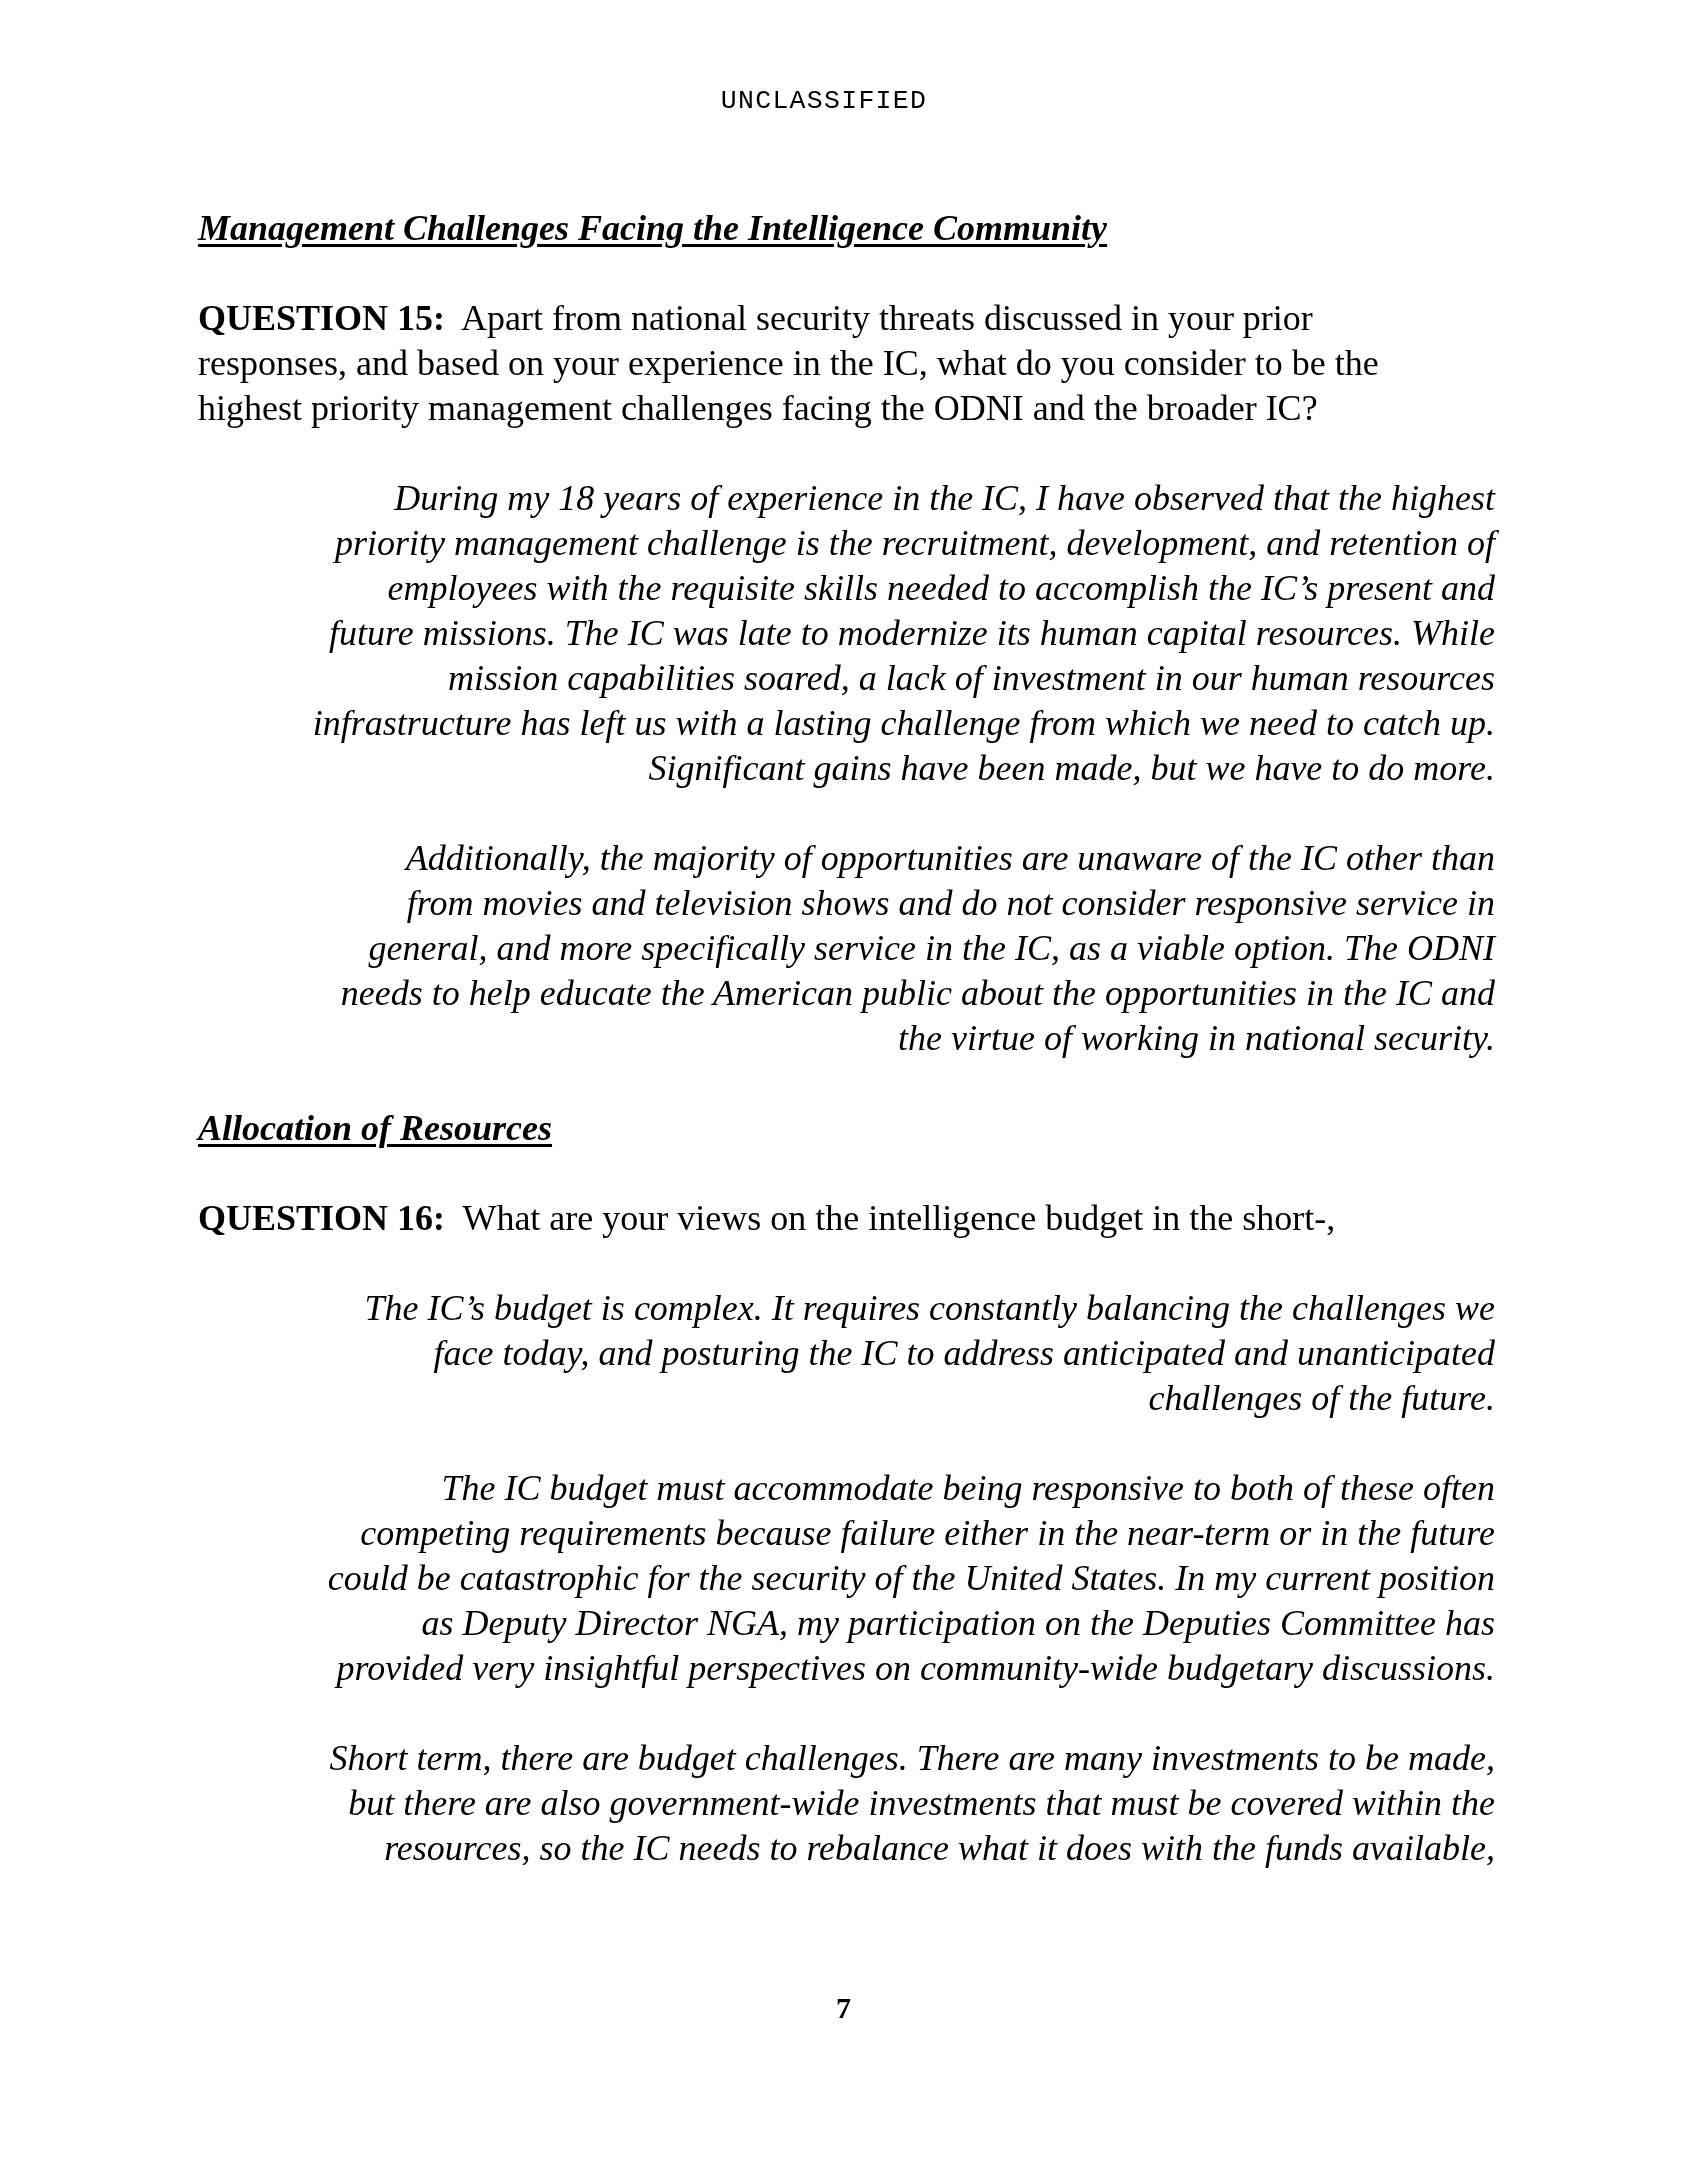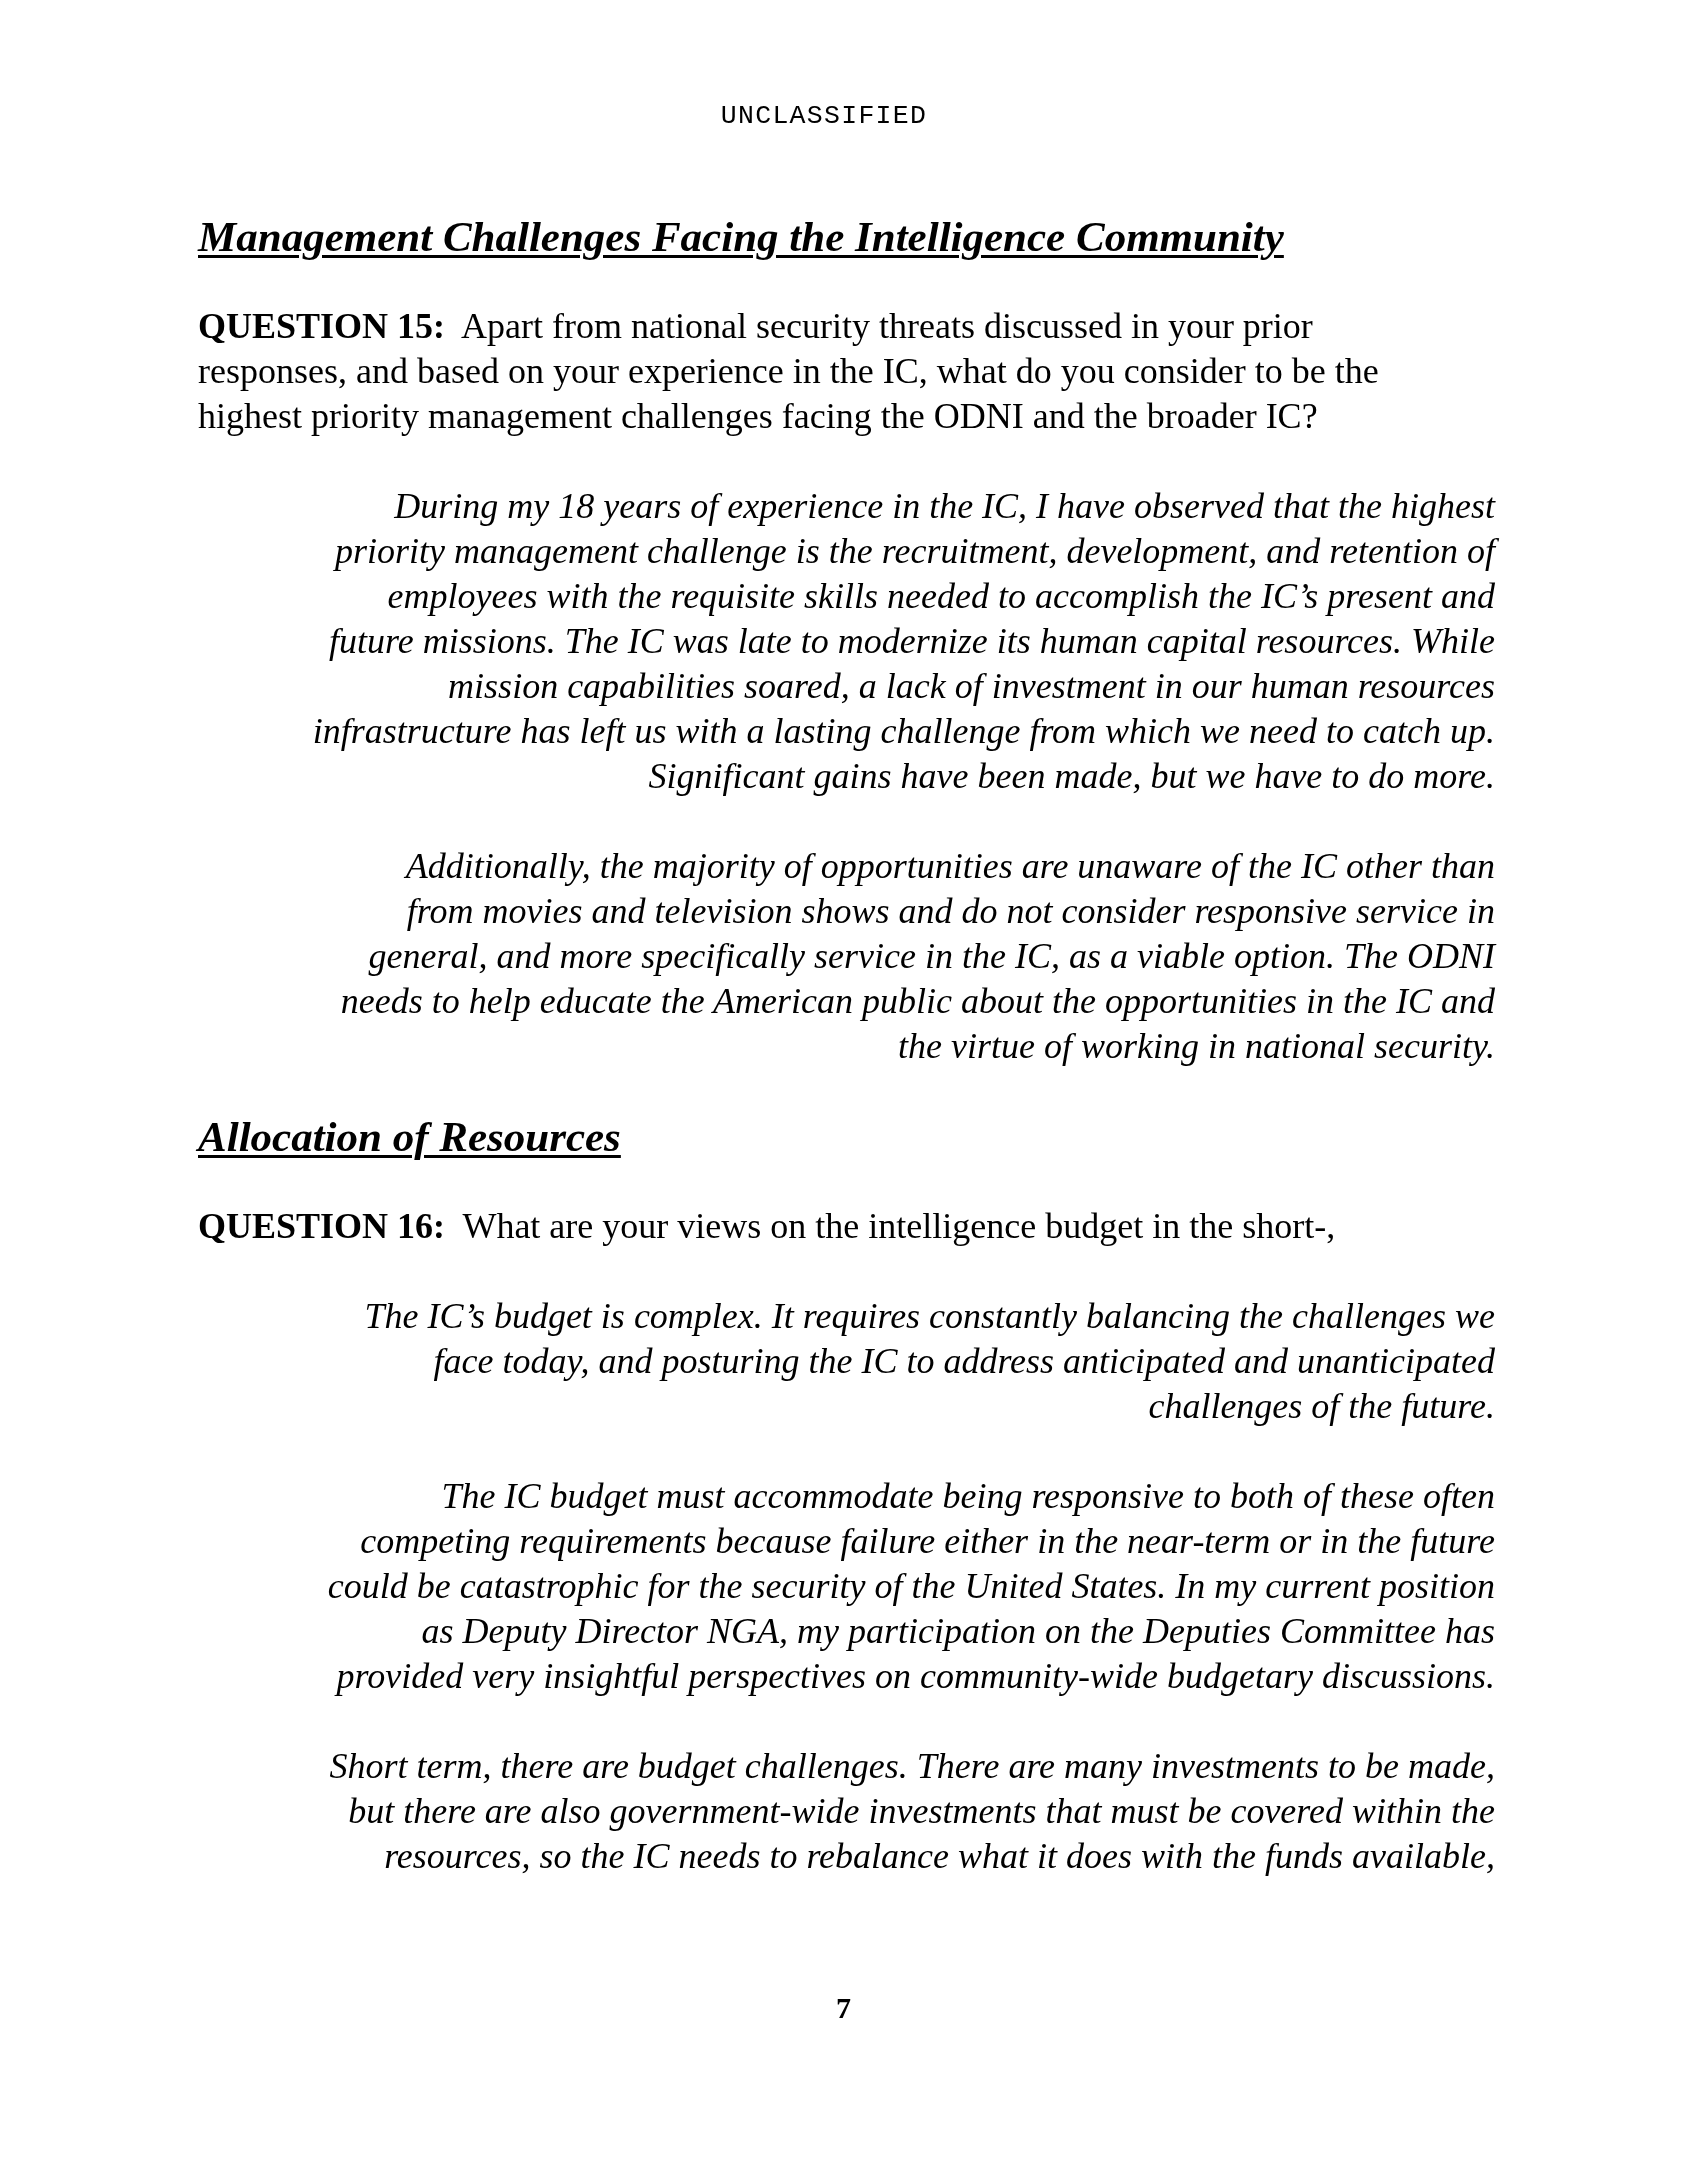--- a/index.html
+++ b/index.html
@@ -10,21 +10,21 @@
     body {
       width: 1687px;
       height: 2183px;
       position: relative;
       overflow: hidden;
       color: #000000;
       font-family: "Liberation Serif", "DejaVu Serif", serif;
     }
     .classification {
       position: absolute;
-      top: 101px;
+      top: 86px;
       left: 0;
       width: 1648px;
       text-align: center;
       font-family: "Liberation Mono", "DejaVu Sans Mono", monospace;
       font-size: 26.5px;
       letter-spacing: 1.3px;
     }
     .content {
       position: absolute;
       top: 198px;
@@ -32,22 +32,22 @@
       width: 1297px;
       font-size: 36px;
       line-height: 45px;
     }
     .section-heading {
       font-weight: bold;
       font-style: italic;
       text-decoration: underline;
       text-decoration-thickness: 3.3px;
       text-underline-offset: 4px;
-      margin: 16px 0 45px 0;
-      font-size: 43px;
+      margin: 8px 0 45px 0;
+      font-size: 36px;
     }
     .question {
       margin: 0 0 45px 0;
     }
     .question-label {
       font-weight: bold;
       text-align: right;
     }
     .answer {
       font-style: italic;

